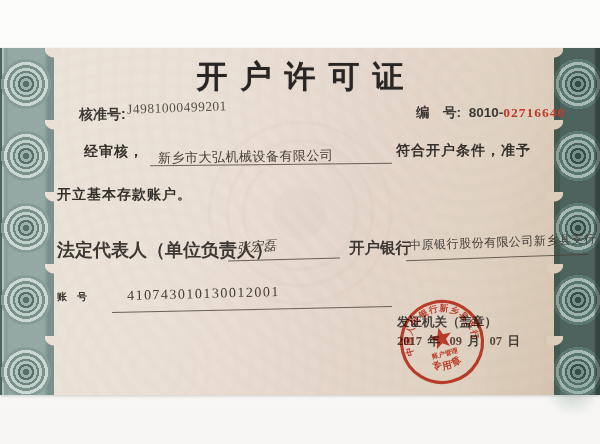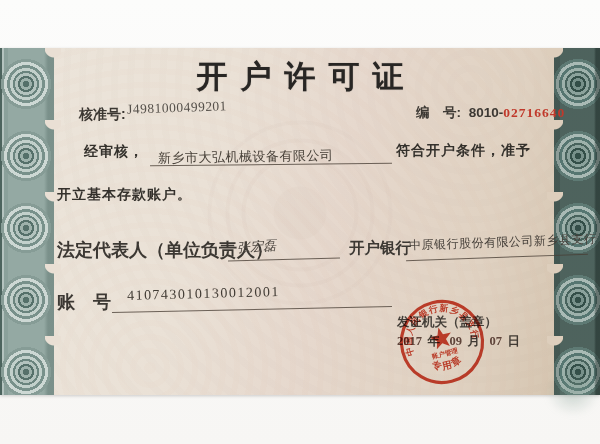--- a/index.html
+++ b/index.html
@@ -80,21 +80,21 @@
   <div class="t body-txt" style="left:396px;top:142px;">符合开户条件，准予</div>
 
   <div class="t lab" style="left:57px;top:238px;font-size:18px;">法定代表人（单位负责人）</div>
   <div class="ul" style="left:228px;top:259px;width:112px;transform:rotate(-1.5deg);"></div>
   <div class="t serif" style="left:237px;top:238px;font-size:13px;font-style:italic;color:#4a443e;transform:rotate(-4deg);">张宏磊</div>
 
   <div class="t lab" style="left:349px;top:238px;font-size:15.5px;">开户银行</div>
   <div class="ul" style="left:406px;top:257px;width:182px;transform:rotate(-2deg);"></div>
   <div class="t serif" style="left:409px;top:234px;font-size:12px;color:#453f39;letter-spacing:.5px;transform:rotate(-2deg);">中原银行股份有限公司新乡县支行</div>
 
-  <div class="t lab" style="left:57px;top:290px;font-size:18px;">账　号</div>
+  <div class="t lab" style="left:57px;top:290px;font-size:10px;">账　号</div>
   <div class="ul" style="left:112px;top:309px;width:280px;transform:rotate(-1.2deg);"></div>
   <div class="t serif" style="left:127px;top:286px;font-size:14px;color:#423c35;letter-spacing:1.5px;transform:rotate(-1.5deg);">410743010130012001</div>
 
   <div class="t lab" style="left:397px;top:314px;font-size:12.5px;color:#433e38;">发证机关（盖章）</div>
   <div class="t" style="left:397px;top:333px;font-size:12.5px;">
     <span class="datenum">2017</span>
     <span class="datechar" style="margin:0 6px 0 2px;">年</span>
     <span class="datenum">09</span>
     <span class="datechar" style="margin:0 6px 0 2px;">月</span>
     <span class="datenum">07</span>

